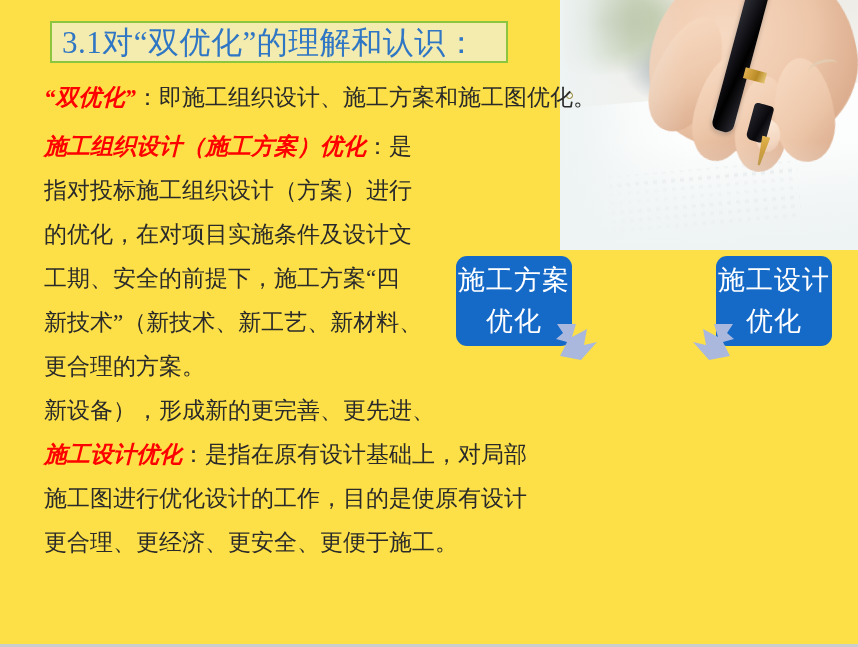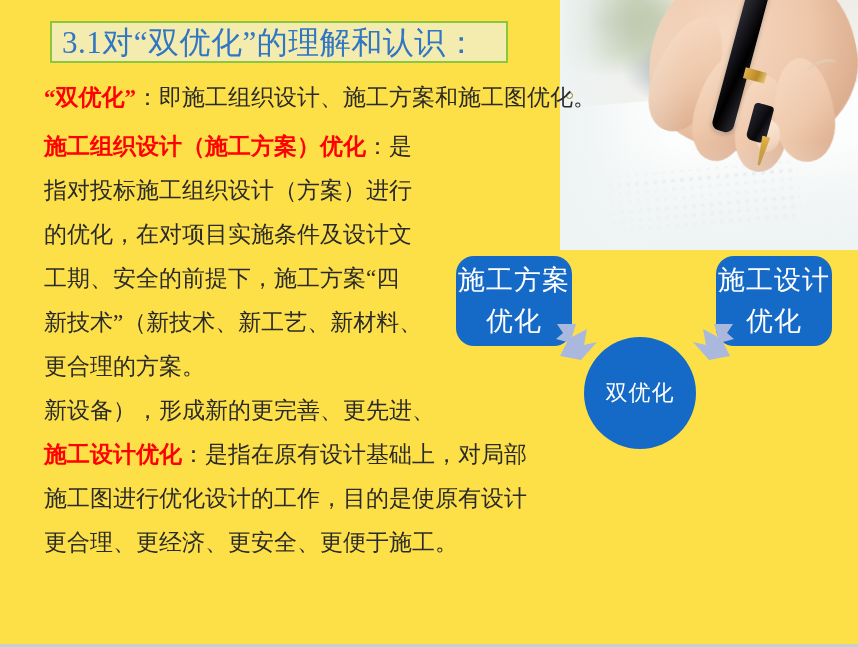--- a/index.html
+++ b/index.html
@@ -197,37 +197,38 @@
     padding: 0;
     font-size: 23px;
     line-height: 44px;
     color: #2a2a2a;
     white-space: nowrap;
   }
   .para.p-lead { margin-bottom: 5px; }
   .em-red {
     color: #ff0000;
     font-weight: bold;
+    font-style: italic;
   }
   .line { display: block; white-space: nowrap; }
 
   
   .diagram {
     position: absolute;
     left: 450px;
     top: 240px;
     width: 400px;
     height: 215px;
   }
   .node-box {
     position: absolute;
     width: 116px;
     height: 90px;
     background: #1569c7;
-    border-radius: 18px;
+    border-radius: 11px;
     color: #ffffff;
     font-size: 27px;
     line-height: 41px;
     text-align: center;
     box-sizing: border-box;
     padding-top: 4px;
     letter-spacing: 1px;
   }
   .node-left  { left: 6px;   top: 16px; }
   .node-right { left: 266px; top: 16px; }
@@ -317,16 +318,15 @@
         <polygon points="3,4 22,4 18,17 33,9 30,25 43,22 27,40 6,36 13,22 2,19 9,13" fill="#aab8dd"></polygon>
       </svg>
     </div>
 
     <div class="arrow arrow-right">
       <svg viewBox="0 0 46 46" xmlns="http://www.w3.org/2000/svg">
         <polygon points="3,4 22,4 18,17 33,9 30,25 43,22 27,40 6,36 13,22 2,19 9,13" fill="#aab8dd"></polygon>
       </svg>
     </div>
 
-    <div class="center-circle">双优化</div>
   </div>
 
 </div>
 
 </body></html>

